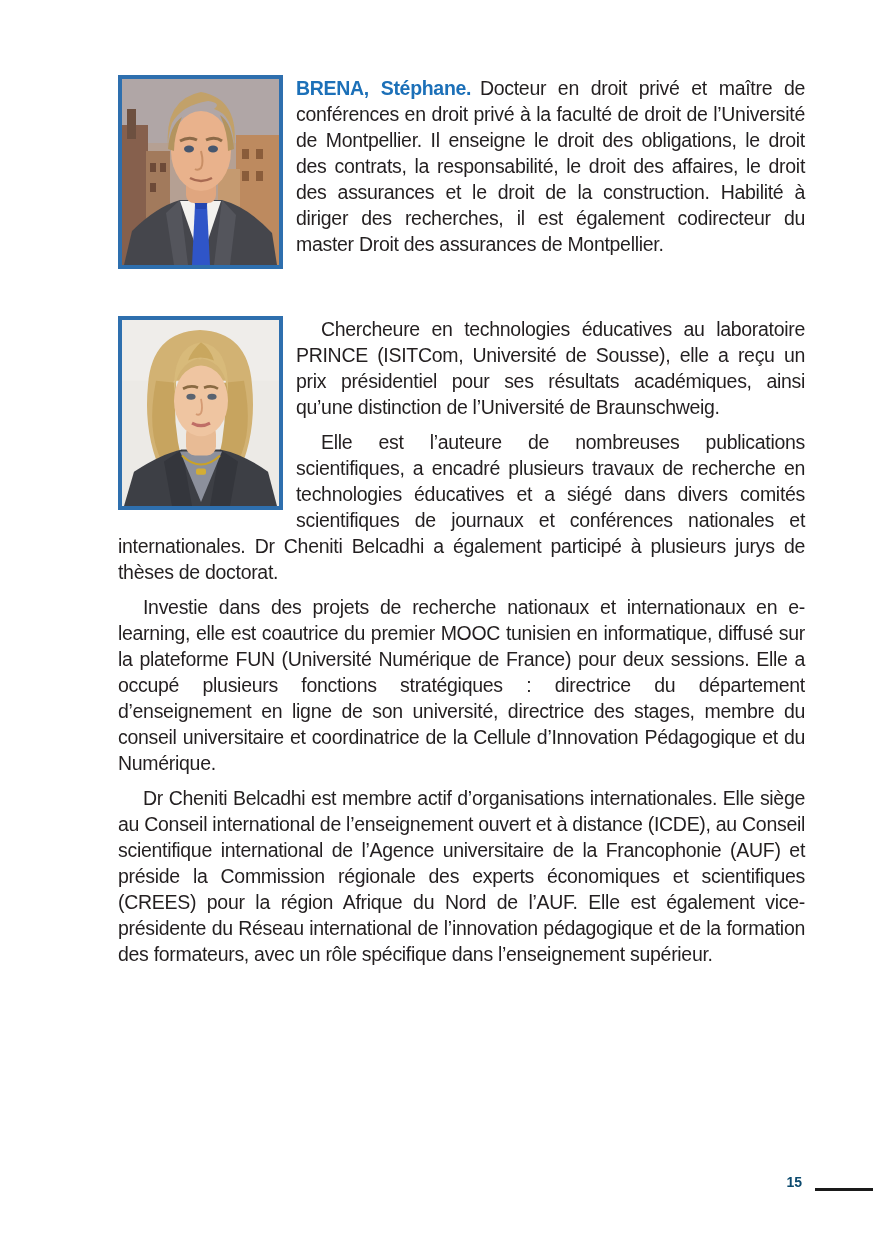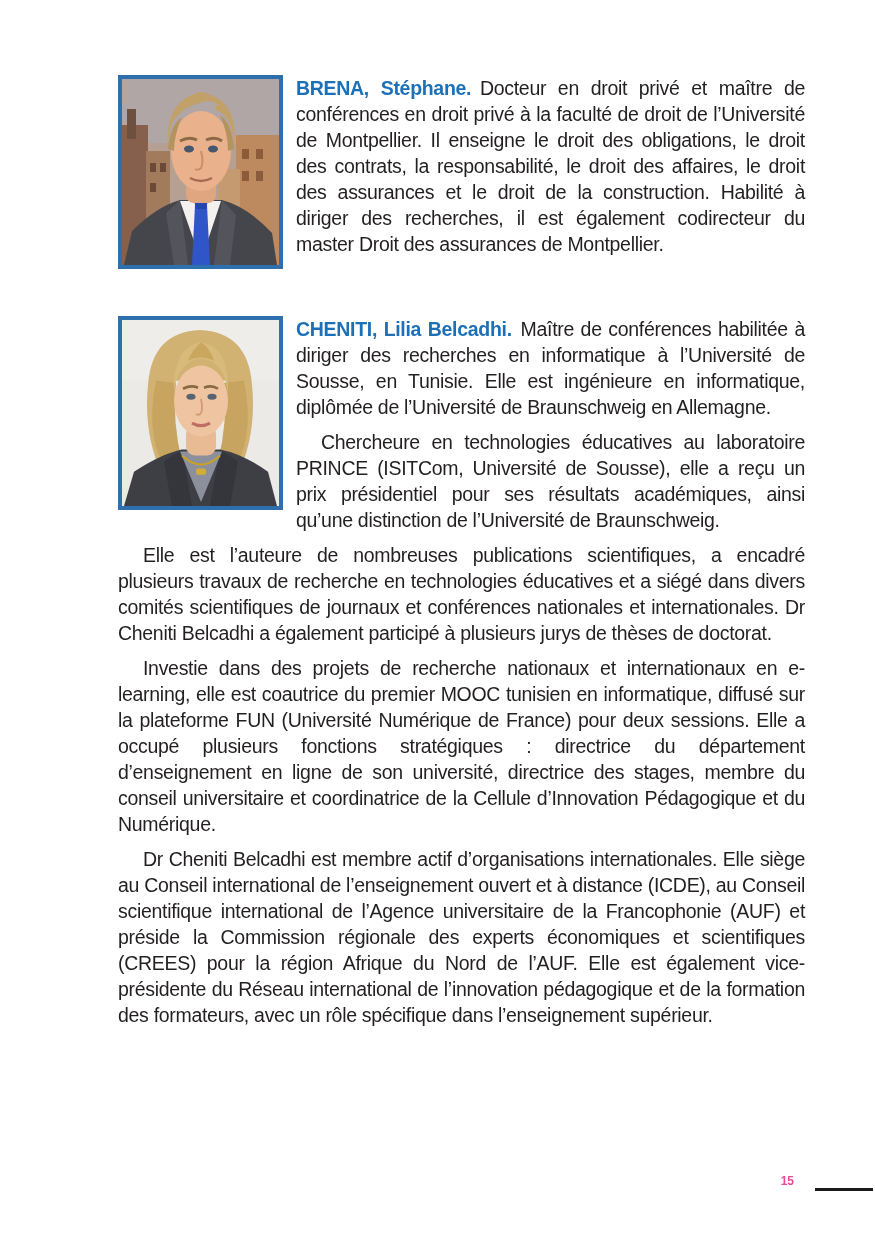--- a/index.html
+++ b/index.html
@@ -38,25 +38,25 @@
     font-weight: bold;
     margin-right: 0.45em;
   }
   .footer {
     position: absolute;
     top: 1172px; right: 0; left: 0;
     height: 30px;
   }
   .page-number {
     position: absolute;
-    right: 81px; top: 2px;
-    font-size: 12px;
+    right: 73px; top: 2px;
+    font-size: 14px;
     font-weight: bold;
     letter-spacing: 0;
-    color: #ec4899;
+    color: #0c4a6e;
   }
   .footer-rule {
     position: absolute;
     right: 2px; top: 16px;
     width: 58px; height: 3px;
     background: #1a1a1a;
   }
 </style>
 </head>
 <body>
@@ -140,21 +140,20 @@
 
         <path d="M61,68 q8,-4 15,-1" stroke="#8a6a42" stroke-width="2.6" fill="none"></path>
         <path d="M82,67 q8,-3 14,1" stroke="#8a6a42" stroke-width="2.6" fill="none"></path>
         <ellipse cx="69" cy="76" rx="4.6" ry="3" fill="#5a6370"></ellipse>
         <ellipse cx="90" cy="76" rx="4.6" ry="3" fill="#5a6370"></ellipse>
 
         <path d="M79,78 q2,10 0,14 q-2,3 -5,1" stroke="#d49a73" stroke-width="1.8" fill="none"></path>
         <path d="M70,102 q9,5 18,0" stroke="#bf6e66" stroke-width="3" fill="none"></path>
       </svg>
     </figure>
-    <p class="lead"><span class="author-name">CHENITI, Lilia Belcadhi.</span><span>Maître de conférences habilitée à diriger des recherches en informatique à l’Université de Sousse, en Tunisie. Elle est ingénieure en informatique, diplômée de l’Université de Braunschweig en Allemagne.</span></p>
     <p class="para">Chercheure en technologies éducatives au laboratoire PRINCE (ISITCom, Université de Sousse), elle a reçu un prix présidentiel pour ses résultats académiques, ainsi qu’une distinction de l’Université de Braunschweig.</p>
     <p class="para">Elle est l’auteure de nombreuses publications scientifiques, a encadré plusieurs travaux de recherche en technologies éducatives et a siégé dans divers comités scientifiques de journaux et conférences nationales et internationales. Dr Cheniti Belcadhi a également participé à plusieurs jurys de thèses de doctorat.</p>
     <p class="para">Investie dans des projets de recherche nationaux et internationaux en e-learning, elle est coautrice du premier MOOC tunisien en informatique, diffusé sur la plateforme FUN (Université Numérique de France) pour deux sessions. Elle a occupé plusieurs fonctions stratégiques : directrice du département d’enseignement en ligne de son université, directrice des stages, membre du conseil universitaire et coordinatrice de la Cellule d’Innovation Pédagogique et du Numérique.</p>
     <p class="para">Dr Cheniti Belcadhi est membre actif d’organisations internationales. Elle siège au Conseil international de l’enseignement ouvert et à distance (ICDE), au Conseil scientifique international de l’Agence universitaire de la Francophonie (AUF) et préside la Commission régionale des experts économiques et scientifiques (CREES) pour la région Afrique du Nord de l’AUF. Elle est également vice-présidente du Réseau international de l’innovation pédagogique et de la formation des formateurs, avec un rôle spécifique dans l’enseignement supérieur.</p>
   </section>
 
 </div>
 
 <div class="footer">
   <span class="page-number">15</span>

